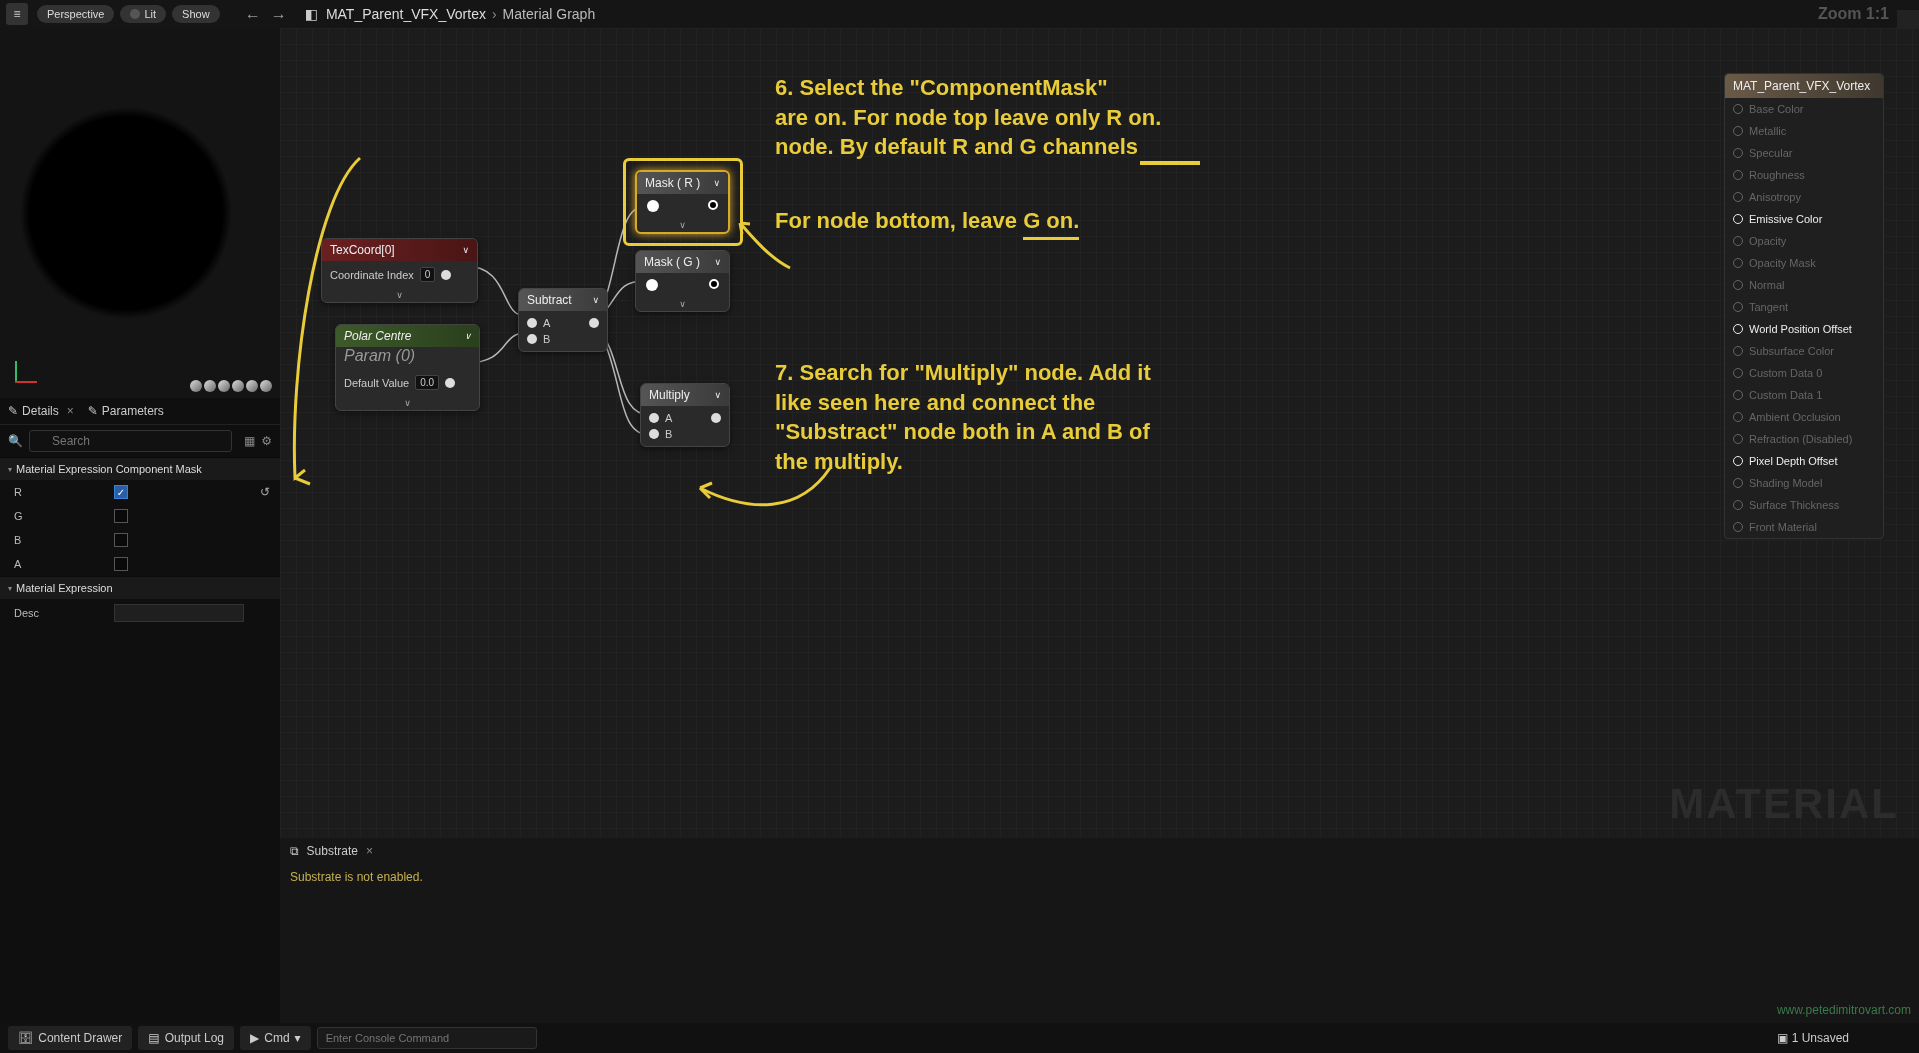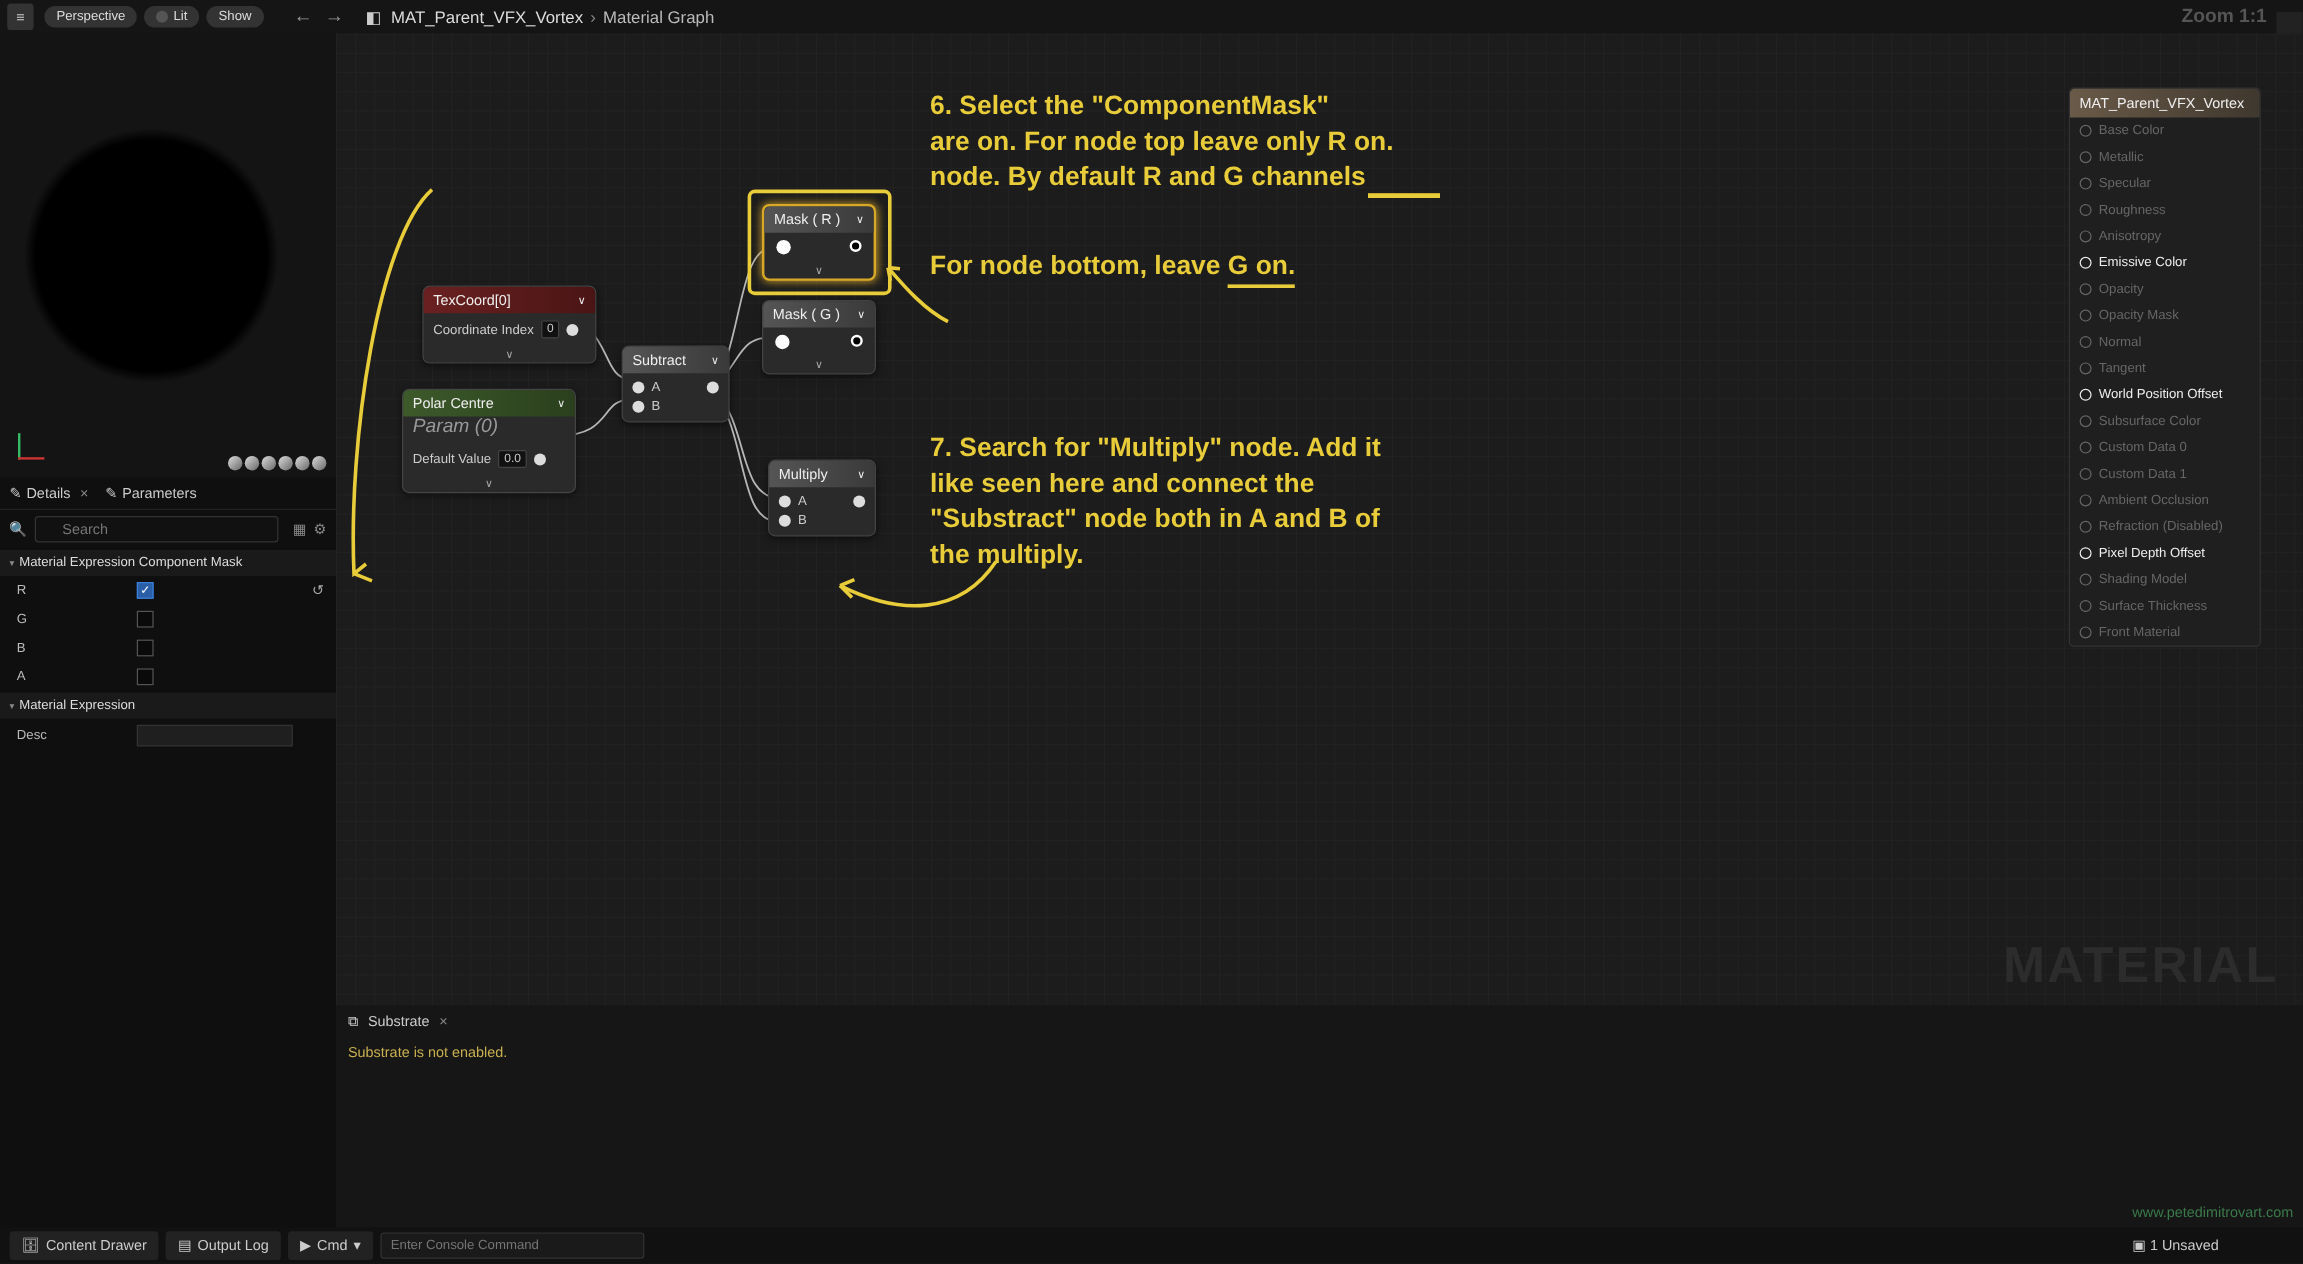--- a/index.html
+++ b/index.html
@@ -49,21 +49,21 @@
 
 
 .graph { position:absolute; left:280px; right:0; top:28px; bottom:215px; background:#1c1c1c; background-image:linear-gradient(#222 1px,transparent 1px),linear-gradient(90deg,#222 1px,transparent 1px); background-size:16px 16px; overflow:hidden; }
 .watermark { position:absolute; right:20px; bottom:10px; font-size:42px; font-weight:bold; color:#2c2c2c; letter-spacing:2px; }
 
 
 .node { position:absolute; background:#2a2a2a; border:1px solid #444; border-radius:6px; min-width:90px; font-size:11px; box-shadow:0 2px 6px rgba(0,0,0,.5); }
 .node .title { padding:4px 8px; border-radius:5px 5px 0 0; color:#eee; font-size:12px; display:flex; align-items:center; justify-content:space-between; }
 .node .title .chev { font-size:9px; cursor:pointer; }
 .node-red .title { background:linear-gradient(90deg,#6a2020,#4a1515); }
-.node-green .title { background:linear-gradient(90deg,#3d5a2a,#2a3f1d); }
+.node-green .title { background:linear-gradient(90deg,#3d5a2a,#2a3f1d);font-style:italic; }
 .node-grey .title { background:linear-gradient(90deg,#555,#3a3a3a); }
 .node .body { padding:6px 8px; color:#ccc; display:flex; flex-direction:column; gap:4px; }
 .node .row { display:flex; align-items:center; gap:6px; font-size:11px; }
 .node .val { background:#111; border:1px solid #444; padding:1px 4px; border-radius:2px; font-size:10px; }
 .node .subtitle { padding:0 8px 4px; font-size:16px; color:#999; font-style:italic; }
 .node .expand { text-align:center; color:#aaa; padding:2px; cursor:pointer; font-size:9px; }
 .pin { width:10px; height:10px; border-radius:50%; background:#ddd; display:inline-block; }
 .pin.out { background:#ddd; }
 .mask-body { display:flex; justify-content:space-between; padding:6px 10px; }
 .mask-body .pin-left,.mask-body .pin-right { width:12px; height:12px; border-radius:50%; background:#fff; }
@@ -195,21 +195,21 @@
 
   <svg class="edges">
     <path d="M185,238 C230,238 220,288 245,288"></path>
     <path d="M185,335 C230,335 220,305 245,305"></path>
     <path d="M315,295 C340,250 335,178 365,178"></path>
     <path d="M315,295 C340,270 335,253 365,253"></path>
     <path d="M315,295 C345,330 335,387 370,387"></path>
     <path d="M315,295 C345,345 335,407 370,407"></path>
   </svg>
 
-  <div class="node node-red" style="left:72px; top:210px; width:145px;">
+  <div class="node node-red" style="left:41px; top:210px; width:157px;">
     <div class="title">
         <span>TexCoord[0]</span>
         <span class="chev">∨</span>
       </div>
     <div class="body">
         <div class="row">
           <span>Coordinate Index</span>
           <span class="val">0</span>
           <span class="pin out"></span>
         </div>

